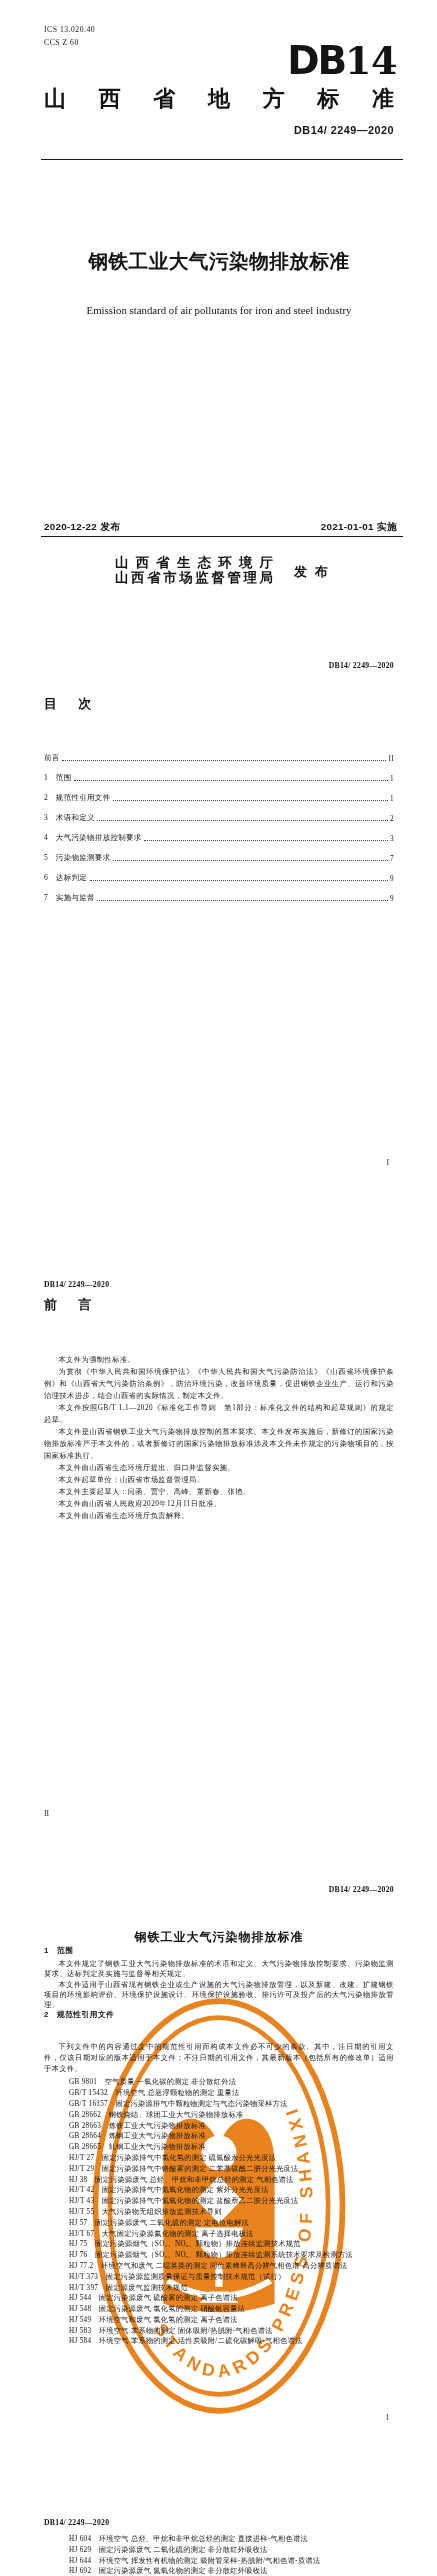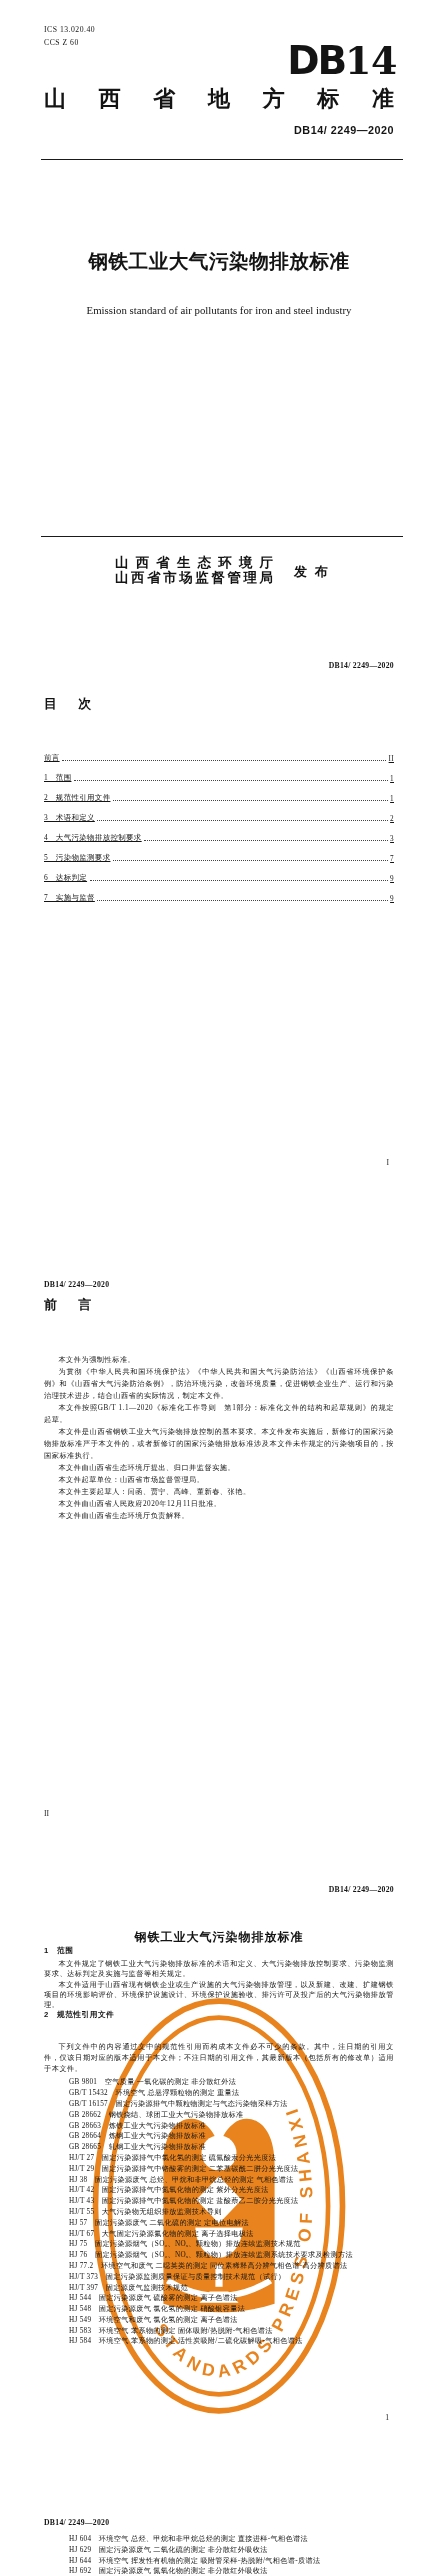--- a/index.html
+++ b/index.html
@@ -33,21 +33,21 @@
   .date-row{position:absolute;left:44px;right:41px;top:521px;display:flex;justify-content:space-between;font:700 9.8px "Liberation Sans",sans-serif;letter-spacing:0.3px;}
   .agency-row{position:absolute;left:0;top:555px;width:438px;}
   .agency-block{position:absolute;left:115px;width:158px;font:700 13.4px "Liberation Sans",sans-serif;line-height:15px;}
   .agency-block div{text-align:justify;text-align-last:justify;}
   .publish{position:absolute;left:294px;top:8.2px;font:700 13px "Liberation Sans",sans-serif;letter-spacing:2.1px;white-space:nowrap;}
 
   
   .page-title{margin:0;font:800 13px "Liberation Serif",serif;letter-spacing:4.1px;}
   .toc-title{margin-top:76px;}
   .toc-list{margin-top:30px;}
-  .toc-row{display:flex;align-items:flex-end;height:20px;font:400 7.5px "Liberation Serif",serif;letter-spacing:0.3px;text-decoration:underline;}
+  .toc-row{display:flex;align-items:flex-end;height:20px;font:400 7.5px "Liberation Serif",serif;letter-spacing:0.3px;}
   .toc-leader{flex:1;border-bottom:1px dotted #444;margin:0 2.6px 2.1px 2.6px;}
   .toc-pageno{font:400 7.2px "Liberation Serif",serif;}
 
   
   .fw-title{margin-top:58px;}
   .fw-body{margin-top:40px;}
   .fw-body p{margin:0;font:400 7.2px "Liberation Serif",serif;letter-spacing:0.5px;line-height:12px;text-indent:2em;text-align:justify;}
 
   
   .doc-title{margin:72px 0 0;text-align:center;font:700 12px "Liberation Sans",sans-serif;letter-spacing:1px;}
@@ -73,20 +73,24 @@
 
   <section class="page">
     <div class="ics">ICS  13.020.40</div>
     <div class="ccs">CCS  Z 60</div>
     <div class="db-logo"><span class="db">DB</span><span class="num">14</span></div>
     <div class="std-type">山西省地方标准</div>
     <div class="cover-no">DB14/ 2249—2020</div>
     <div class="rule top"></div>
     <div class="cover-title">钢铁工业大气污染物排放标准</div>
     <div class="cover-title-en">Emission standard of air pollutants for iron and steel industry</div>
+    <div class="date-row">
+      <span>2020-12-22 发布</span>
+      <span>2021-01-01 实施</span>
+    </div>
     <div class="rule bottom"></div>
     <div class="agency-row">
       <div class="agency-block">
         <div>山西省生态环境厅</div>
         <div>山西省市场监督管理局</div>
       </div>
       <div class="publish">发  布</div>
     </div>
   </section>
 

